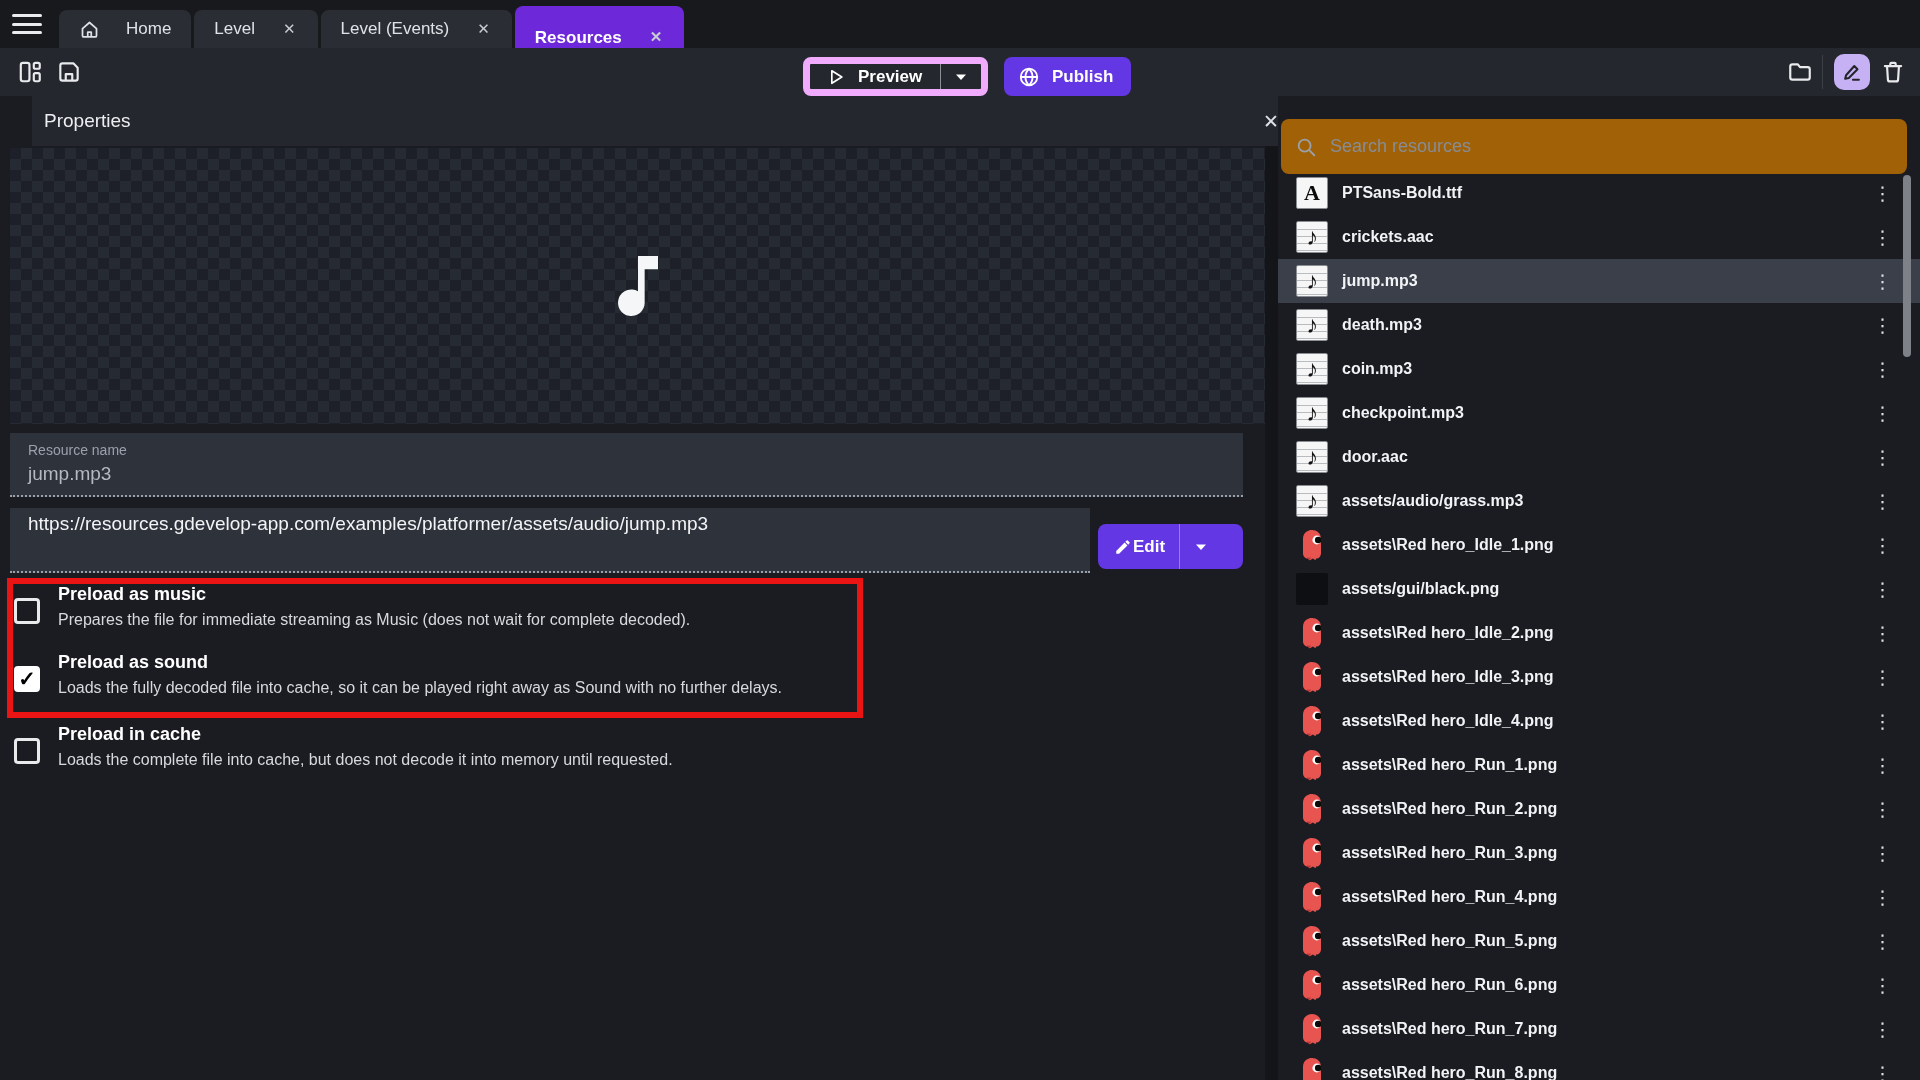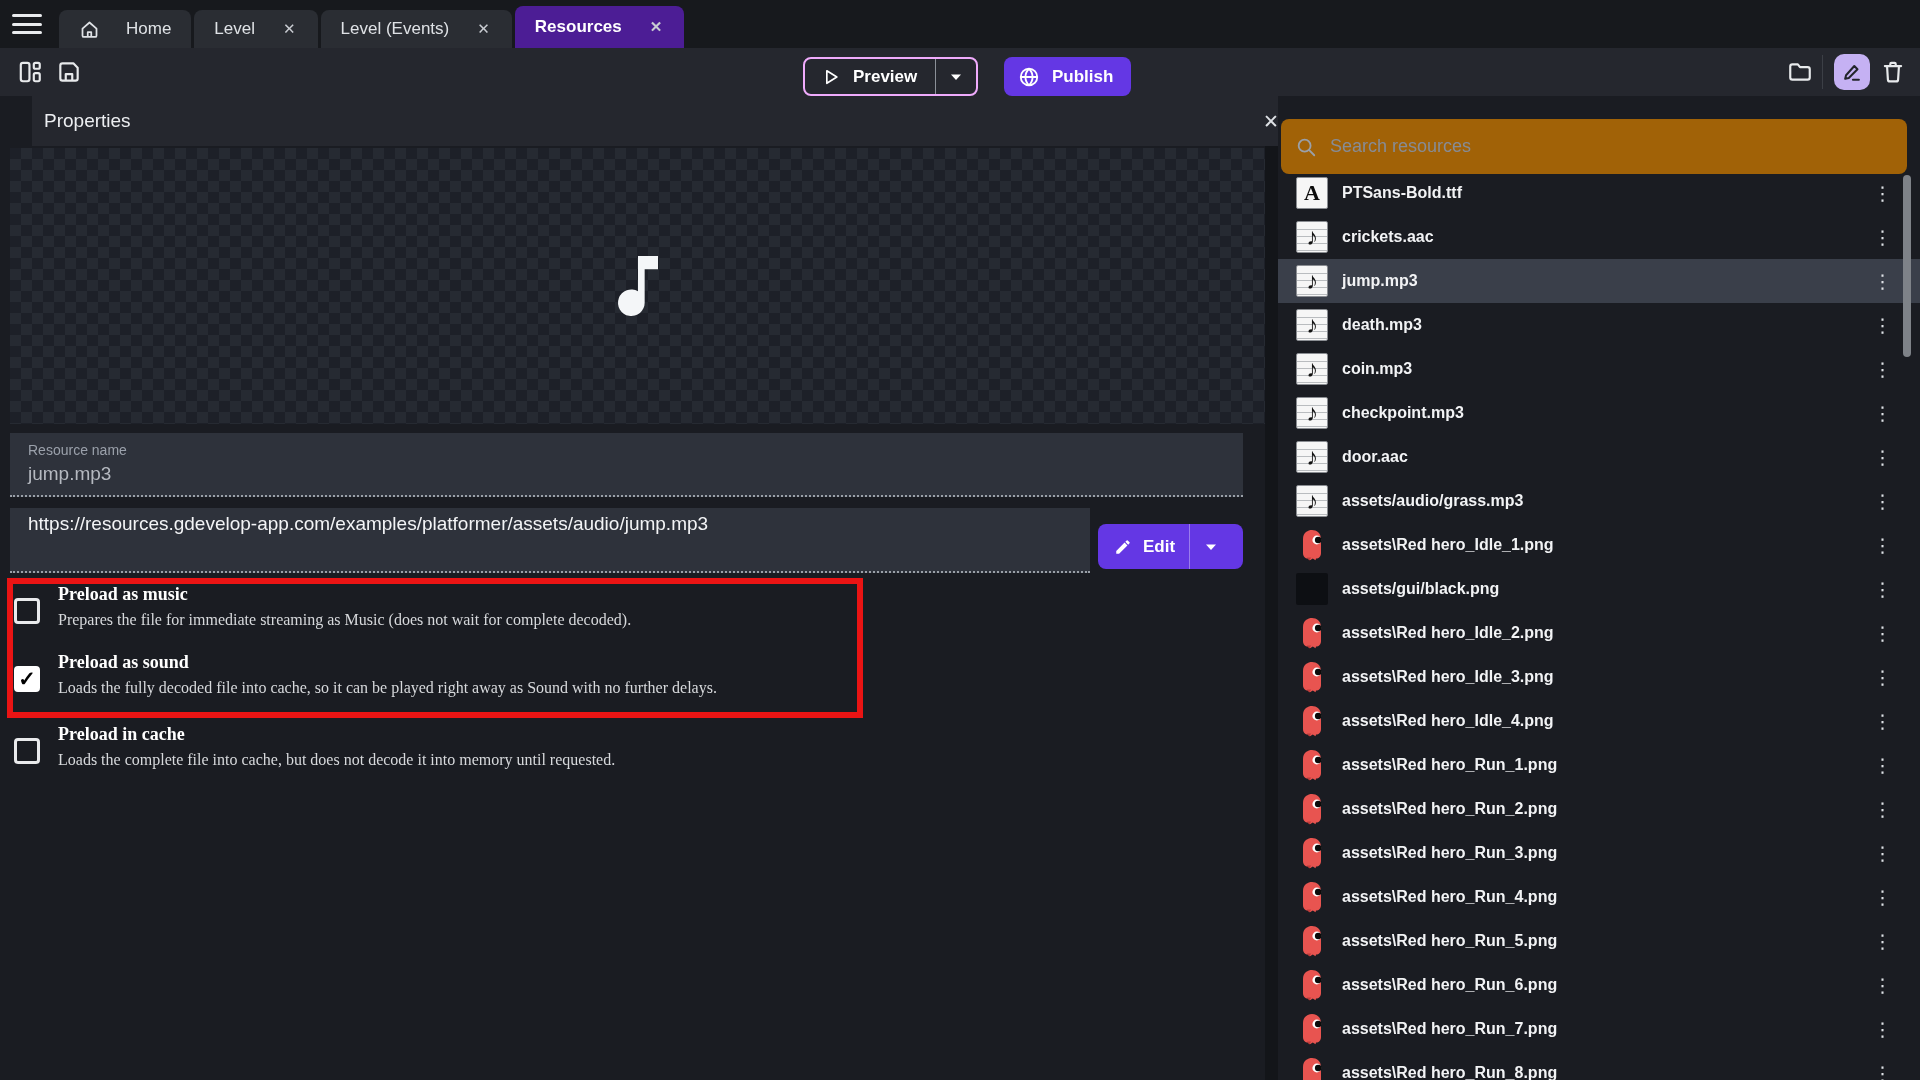--- a/index.html
+++ b/index.html
@@ -5,29 +5,29 @@
   * { margin:0; padding:0; box-sizing:border-box; }
   html,body { width:1920px; height:1080px; overflow:hidden; }
   body { background:#131519; font-family:"Liberation Sans", sans-serif; position:relative; color:#e8eaee; }
 
   
   .tabstrip { position:absolute; left:0; top:0; width:1920px; height:48px; background:#17191d; display:flex; align-items:flex-end; }
   .hamburger { position:absolute; left:12px; top:12px; width:30px; height:24px; display:flex; flex-direction:column; justify-content:space-between; padding:2px 0; cursor:pointer; }
   .hamburger span { display:block; height:3px; border-radius:2px; background:#e9ebee; }
   .tabs { display:flex; margin-left:59px; gap:3px; height:48px; align-items:flex-end; }
   .tab { display:flex; align-items:center; gap:26px; padding:0 20px; height:38px; background:#2a2d33; border-radius:8px 8px 0 0; font-size:17px; color:#dfe2e6; cursor:pointer; }
-  .tab.active { height:42px; background:#4c1d95; color:#ffffff; font-weight:bold; }
+  .tab.active { height:42px; background:#6d28d9; color:#ffffff; font-weight:bold;align-items:flex-end; }
   .tab .ticon { display:flex; align-items:center; }
   .tab .tclose { font-size:15px; color:#c9ccd2; padding:2px; }
 
   
   .toolbar { position:absolute; left:0; top:48px; width:1920px; height:48px; background:#25272e; }
   .tb-icon { position:absolute; top:11px; width:26px; height:26px; color:#e8eaec; cursor:pointer; }
   .tb-divider { position:absolute; top:7px; width:1px; height:34px; background:#3c3f46; }
-  .btn-preview { position:absolute; left:803px; top:9px; height:39px; display:flex; align-items:stretch; border:2px solid #f0abfc; border-radius:8px; color:#fff; cursor:pointer; background:transparent; }
+  .btn-preview { position:absolute; left:803px; top:9px; height:39px; display:flex; align-items:stretch; border:7px solid #f0abfc; border-radius:8px; color:#fff; cursor:pointer; background:transparent; }
   .pv-main { display:flex; align-items:center; gap:12px; padding:0 18px 0 16px; font-size:17px; font-weight:bold; }
   .pv-caret { display:flex; align-items:center; padding:0 13px; border-left:1px solid #8b9098; }
   .btn-publish { position:absolute; left:1004px; top:9px; height:39px; padding:0 18px 0 14px; display:flex; align-items:center; gap:12px; background:#6437e4; border:none; border-radius:8px; color:#fff; font-size:17px; font-weight:bold; cursor:pointer; }
   .edit-highlight { position:absolute; left:1834px; top:6px; width:36px; height:36px; background:#c5b1f3; border-radius:10px; display:flex; align-items:center; justify-content:center; color:#23252b; cursor:pointer; }
 
   
   .panel-left { position:absolute; left:0; top:96px; width:1265px; height:984px; background:#1a1c22; }
   .props-header { position:absolute; left:0; top:0; width:100%; height:50px; background:#25272e; display:flex; align-items:center; justify-content:space-between; padding:0 18px 0 12px;margin-left:32px; }
   .props-title { font-size:19px; color:#eceef1; }
   .props-close { font-size:19px; color:#dfe2e6; cursor:pointer; }
@@ -37,24 +37,24 @@
 
   .field { position:absolute; left:10px; background:#2e323b; border-bottom:2px dotted #9aa0a8; }
   .field .flabel { display:block; padding:9px 0 0 18px; font-size:14px; color:#9ba1ab; }
   .field .fvalue { display:block; padding:5px 0 0 18px; font-size:19px; white-space:nowrap; overflow:hidden; }
   .field-name { top:337px; width:1233px; height:64px; }
   .field-name .fvalue { color:#b5b9c0; }
   .field-file { top:412px; width:1080px; height:65px; }
   .field-file .fvalue { color:#f3f4f6; }
 
   .btn-edit { position:absolute; left:1098px; top:428px; width:145px; height:45px; background:#6437e4; border:none; border-radius:8px; color:#fff; display:flex; align-items:stretch; cursor:pointer; padding:0; }
-  .edit-main { display:flex; align-items:center; gap:11px; padding:0 14px 0 16px; font-size:17px; font-weight:bold; }
+  .edit-main { display:flex; align-items:center; gap:1px; padding:0 14px 0 16px; font-size:17px; font-weight:bold; }
   .edit-caret { display:flex; align-items:center; justify-content:center; width:42px; border-left:1px solid rgba(255,255,255,.35); }
 
-  .option { position:absolute; left:0; width:900px; height:64px;font-family:Liberation Serif, serif; }
+  .option { position:absolute; left:0; width:900px; height:64px; }
   .option:nth-of-type(1) { top:486px; }
   .option:nth-of-type(2) { top:554px; }
   .option:nth-of-type(3) { top:626px; }
   .checkbox { position:absolute; left:14px; top:16px; width:26px; height:26px; border:3px solid #e9eaec; border-radius:4px; background:transparent; color:transparent; display:flex; align-items:center; justify-content:center; font-size:21px; font-weight:bold; cursor:pointer; }
   .checkbox.checked { background:#ffffff; border-color:#ffffff; color:#000; }
   .opt-label { position:absolute; left:58px; top:2px; font-size:18px; font-weight:bold; color:#ffffff; }
   .opt-desc { position:absolute; left:58px; top:29px; font-size:16px; color:#d7d9dc; }
   .red-highlight { position:absolute; left:7px; top:482px; width:856px; height:140px; border:6px solid #ea1414; pointer-events:none; z-index:5; }
 
   

